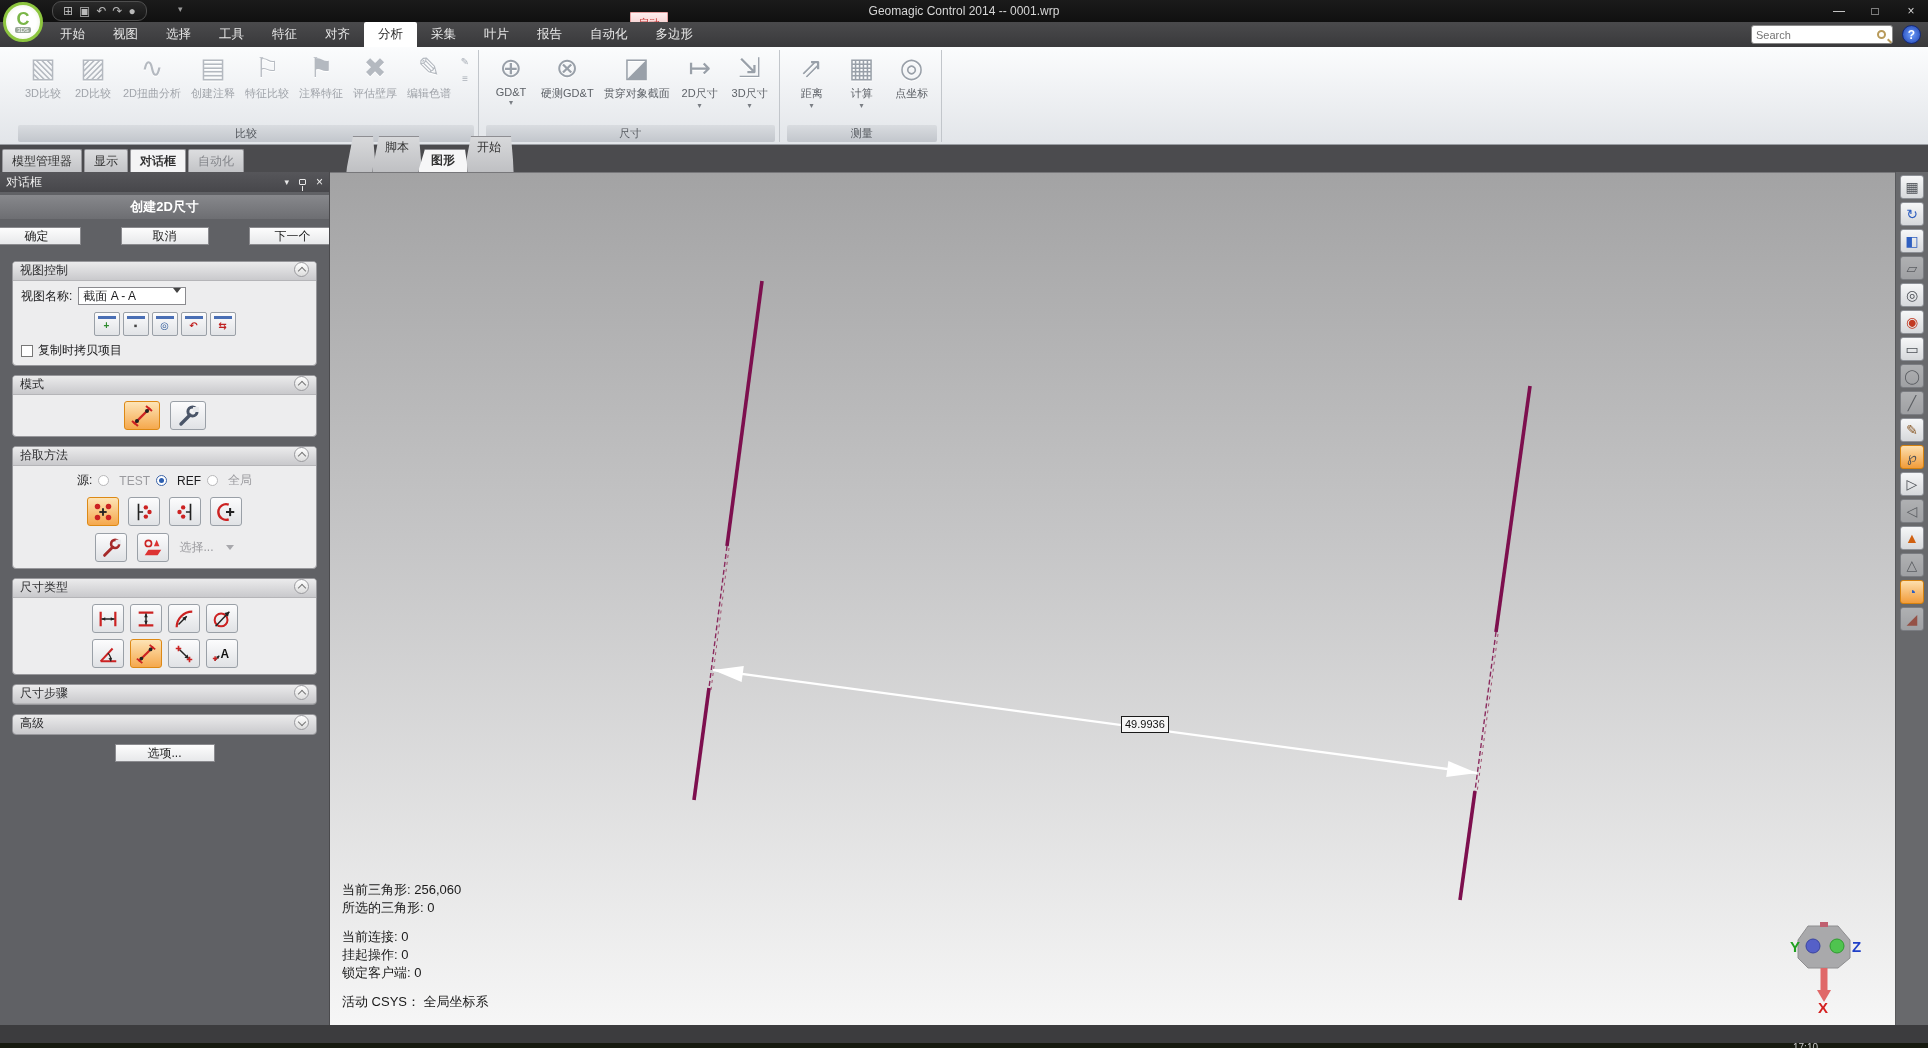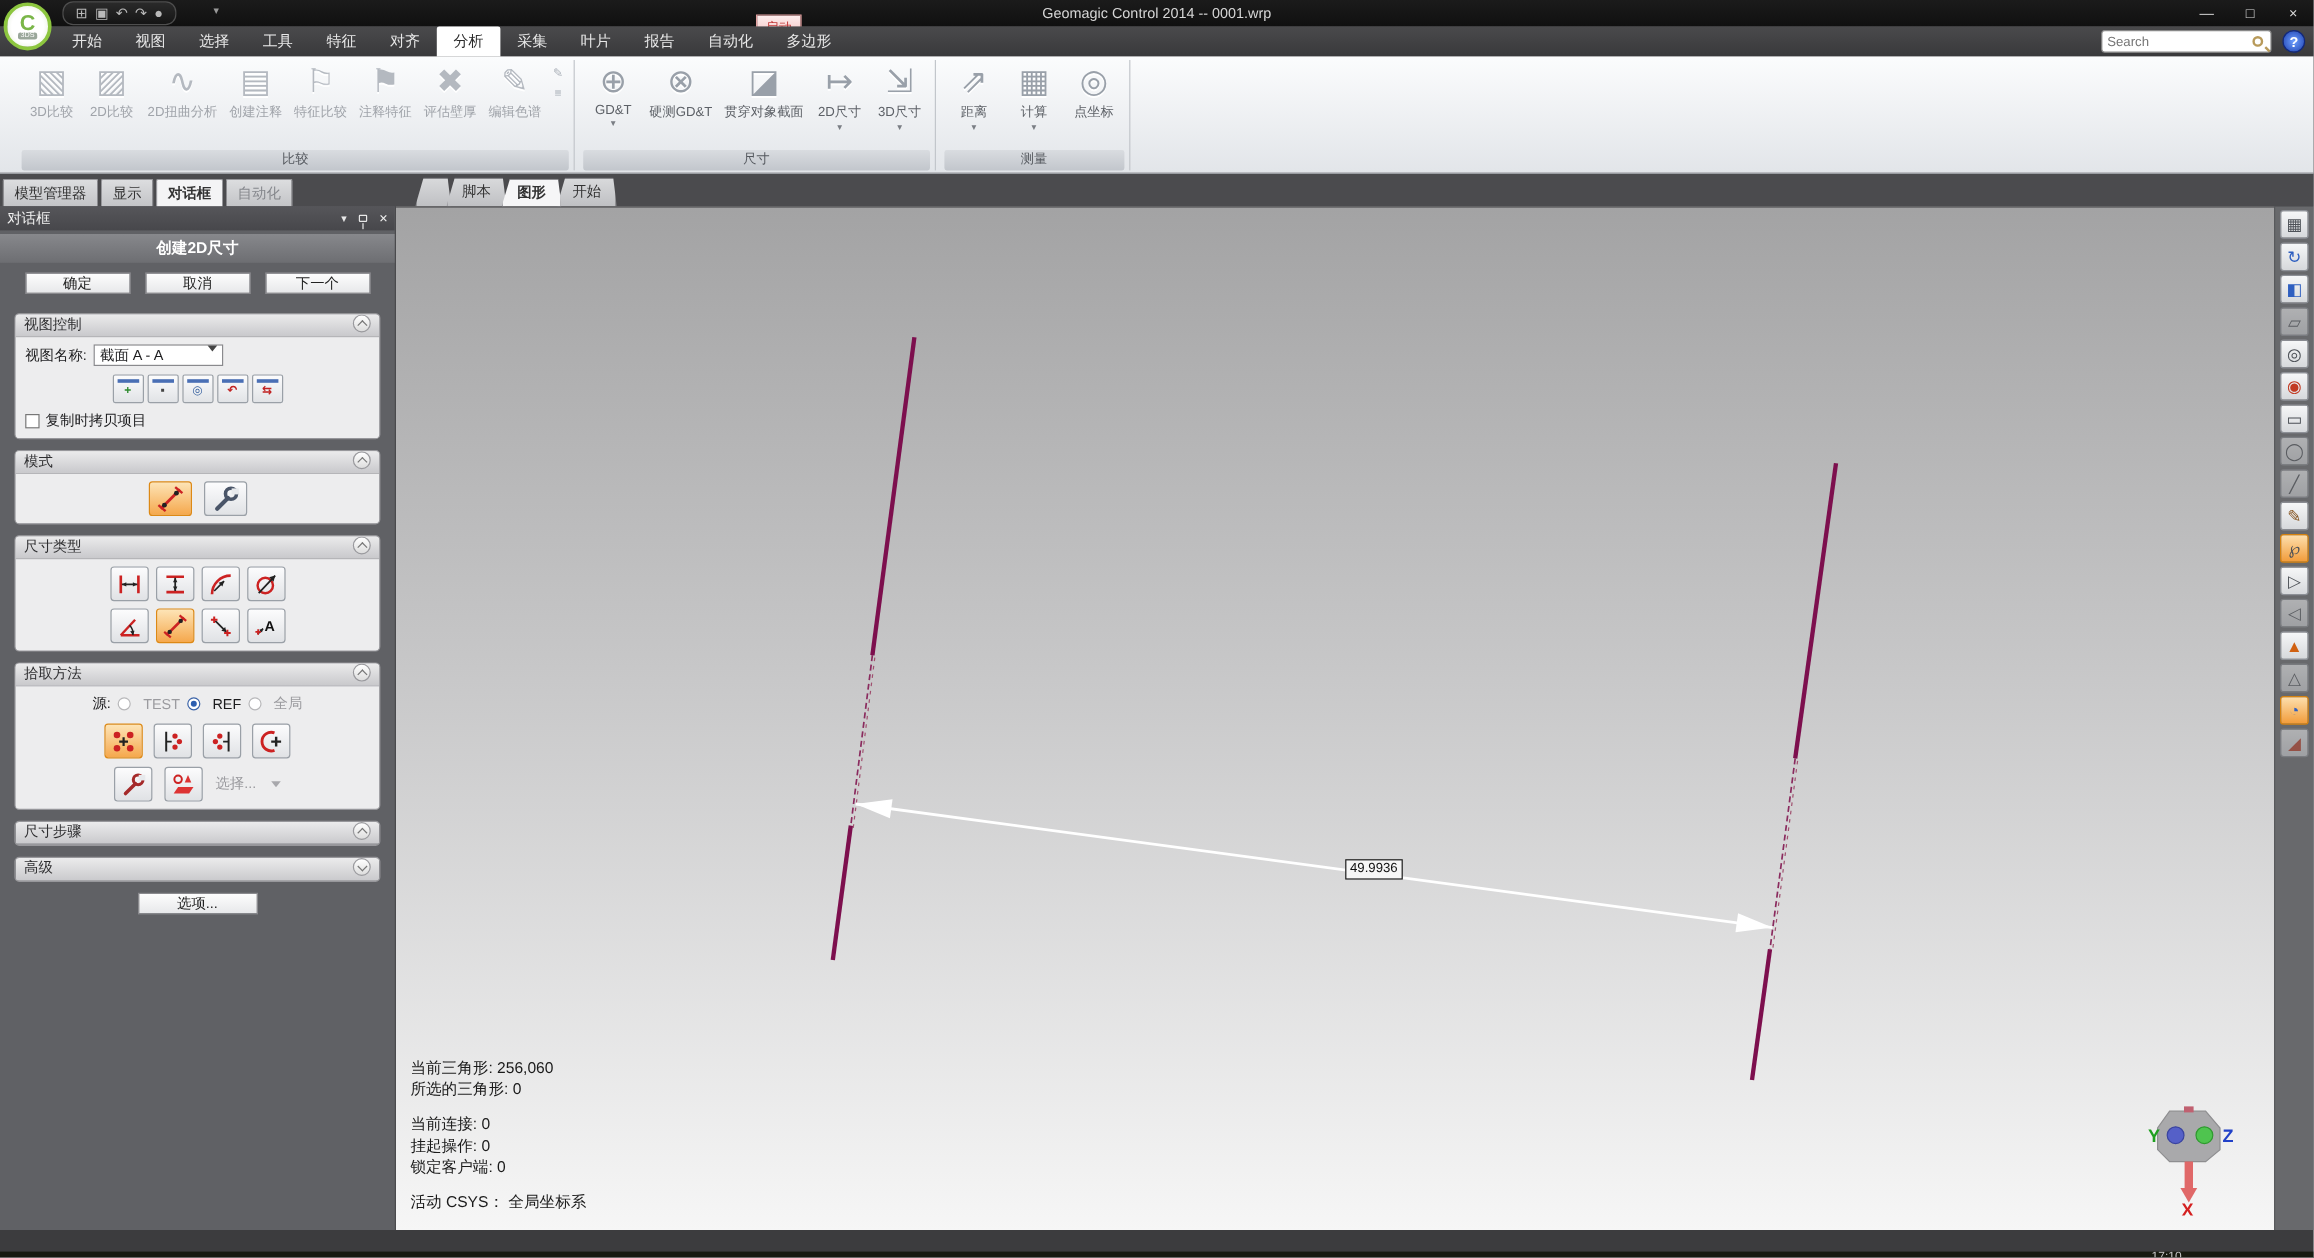--- a/index.html
+++ b/index.html
@@ -44,34 +44,34 @@
   .minicol span{font-size:10px;color:#aab0b8}
   .grp-label{height:17px;margin-top:2px;background:linear-gradient(#d9dce0,#c2c6cc);border-radius:2px;text-align:center;font-size:11px;color:#54585e;line-height:17px}
 
   
   .subbar{position:absolute;left:0;top:145px;width:100%;height:27px;background:#4b4b4e}
   .ptabs{position:absolute;left:2px;bottom:0;display:flex;gap:2px}
   .ptab{height:23px;line-height:22px;padding:0 9px;font-size:12px;color:#333;background:linear-gradient(#dcdddf,#c3c4c7);border:1px solid #97979b;border-bottom:none;border-radius:2px 2px 0 0}
   .ptab.active{background:#f4f4f5;font-weight:bold}
   .ptab.dim{color:#85878c}
   .dtabs{position:absolute;left:346px;bottom:0;display:flex;align-items:flex-end}
-  .dtab{height:24px;line-height:20px;padding:0 12px;font-size:12px;color:#333;background:linear-gradient(#d8d9db,#bfc0c3);border:1px solid #8e8e92;border-bottom:none;clip-path:polygon(7px 0,calc(100% - 3px) 0,100% 100%,0 100%);margin-right:-4px}
+  .dtab{height:36px;line-height:20px;padding:0 12px;font-size:12px;color:#333;background:linear-gradient(#d8d9db,#bfc0c3);border:1px solid #8e8e92;border-bottom:none;clip-path:polygon(7px 0,calc(100% - 3px) 0,100% 100%,0 100%);margin-right:-4px}
   .dtab.stub{width:30px;padding:0}
   .dtab.active{background:#f6f6f7;font-weight:bold;height:23px;z-index:2}
 
   
   .leftpanel{position:absolute;left:0;top:172px;width:330px;bottom:23px;background:#606165;border-right:1px solid #4a4a4d;overflow:hidden}
   .lp-header{height:20px;background:linear-gradient(#56565a,#47474b);color:#f2f2f2;font-size:12px;display:flex;align-items:center;padding:0 6px}
   .lp-hicons{margin-left:auto;display:flex;align-items:center;gap:10px}
   .lp-hicons .ar{color:#e8e8e8;font-size:9px}
   .pin{width:7px;height:6px;border:1px solid #e8e8e8;border-radius:1px;position:relative}
   .pin::after{content:"";position:absolute;left:2px;top:6px;width:1px;height:5px;background:#e8e8e8}
   .lp-x{color:#f0f0f0;font-size:12px;line-height:12px}
   .lp-cmd{height:24px;margin-top:3px;background:linear-gradient(#87888c,#6d6e72);color:#fff;font-size:13px;font-weight:bold;text-align:center;line-height:24px}
-  .lp-btnrow{height:34px;display:flex;align-items:center;justify-content:center;gap:12px}
+  .lp-btnrow{height:34px;display:flex;align-items:center;justify-content:center;gap:40px}
   .btn{min-width:88px;height:18px;background:linear-gradient(#fdfdfd,#e7e8ea);border:1px solid #8a8a8e;font-size:12px;color:#222;text-align:center;line-height:16px}
   .lp-scroll{padding:8px 12px 0}
   .sec{border:1px solid #97979b;border-radius:4px;background:#ededee;margin-bottom:9px;overflow:hidden}
   .sec-h{height:19px;background:linear-gradient(#ebebec,#c9c9cc);border-bottom:1px solid #b5b5b8;display:flex;align-items:flex-start;padding:0 7px;font-size:12px;color:#2e2e30}
   .chevc{margin-left:auto;width:15px;height:15px;border:1px solid #9a9a9e;border-radius:50%;display:flex;align-items:center;justify-content:center;background:linear-gradient(#fff,#ddd)}
   .chev{width:6px;height:6px;border-right:1.5px solid #777;border-bottom:1.5px solid #777;transform:rotate(-135deg);margin-top:3px}
   .chev.down{transform:rotate(45deg);margin-top:-2px}
   .sec-b{padding:6px 8px}
   .row{display:flex;align-items:center;font-size:12px;color:#1c1c1e}
   .combo{margin-left:6px;width:108px;height:18px;background:#fff;border:1px solid #8a8a8e;display:flex;align-items:flex-start;padding:0 4px;font-size:12px}
@@ -363,99 +363,20 @@
               <line x1="5" y1="20" x2="14" y2="11" stroke="#4a5568" stroke-width="3.4" stroke-linecap="round"></line>
               <circle cx="16.5" cy="7.5" r="4.6" fill="none" stroke="#4a5568" stroke-width="3"></circle>
               <rect x="17" y="3" width="6" height="5" fill="#e7e9ec"></rect>
             </svg>
           </div>
         </div>
       </div>
 
       <div class="sec">
         <div class="sec-h">
-          <span>尺寸类型</span>
-          <span class="chevc">
-              <span class="chev"></span>
-            </span>
-        </div>
-        <div class="sec-b tgrid">
-          <div class="tbtn">
-            <svg width="22" height="22" viewBox="0 0 24 24">
-              <line x1="4" y1="4" x2="4" y2="20" stroke="#c22" stroke-width="2.4"></line>
-                <line x1="20" y1="4" x2="20" y2="20" stroke="#c22" stroke-width="2.4"></line>
-              <line x1="5" y1="12" x2="19" y2="12" stroke="#222" stroke-width="1.6"></line>
-              <polygon points="5,12 9,10 9,14" fill="#222"></polygon>
-                <polygon points="19,12 15,10 15,14" fill="#222"></polygon>
-            </svg>
-          </div>
-          <div class="tbtn">
-            <svg width="22" height="22" viewBox="0 0 24 24">
-              <line x1="4" y1="5" x2="20" y2="5" stroke="#c22" stroke-width="2.4"></line>
-                <line x1="4" y1="19" x2="20" y2="19" stroke="#c22" stroke-width="2.4"></line>
-              <line x1="12" y1="6" x2="12" y2="18" stroke="#222" stroke-width="1.6"></line>
-              <polygon points="12,6 10,10 14,10" fill="#222"></polygon>
-                <polygon points="12,18 10,14 14,14" fill="#222"></polygon>
-            </svg>
-          </div>
-          <div class="tbtn">
-            <svg width="22" height="22" viewBox="0 0 24 24">
-              <path d="M4 21 A 17 17 0 0 1 21 4" fill="none" stroke="#c22" stroke-width="2.4"></path>
-              <line x1="6" y1="18" x2="15" y2="9" stroke="#222" stroke-width="1.6"></line>
-                <polygon points="15,9 10,10.5 13.5,14" fill="#222"></polygon>
-            </svg>
-          </div>
-          <div class="tbtn">
-            <svg width="22" height="22" viewBox="0 0 24 24">
-              <circle cx="11" cy="13" r="7" fill="none" stroke="#c22" stroke-width="2.2"></circle>
-              <line x1="5" y1="20" x2="20" y2="4" stroke="#222" stroke-width="1.6"></line>
-                <polygon points="20,4 14.5,5.5 18.5,9.5" fill="#222"></polygon>
-            </svg>
-          </div>
-          <div class="tbtn">
-            <svg width="22" height="22" viewBox="0 0 24 24">
-              <line x1="4" y1="20" x2="21" y2="20" stroke="#c22" stroke-width="2.2"></line>
-              <line x1="4" y1="20" x2="17" y2="6" stroke="#c22" stroke-width="2.2"></line>
-              <path d="M15 20 A 11 11 0 0 0 12 11" fill="none" stroke="#222" stroke-width="1.4"></path>
-              <polygon points="15,20 12.5,16.5 16.5,16" fill="#222"></polygon>
-            </svg>
-          </div>
-          <div class="tbtn sel">
-            <svg width="22" height="22" viewBox="0 0 24 24">
-              <line x1="4" y1="20" x2="20" y2="4" stroke="#c22" stroke-width="2.4"></line>
-              <line x1="2" y1="17" x2="8" y2="22" stroke="#c22" stroke-width="2"></line>
-              <line x1="16" y1="2" x2="22" y2="7" stroke="#c22" stroke-width="2"></line>
-              <circle cx="7" cy="17" r="2" fill="#222"></circle>
-                <circle cx="17" cy="7" r="2" fill="#222"></circle>
-            </svg>
-          </div>
-          <div class="tbtn">
-            <svg width="22" height="22" viewBox="0 0 24 24">
-              <line x1="7" y1="7" x2="17" y2="17" stroke="#222" stroke-width="1.6"></line>
-                <polygon points="17,17 12.5,16 16,12.5" fill="#222"></polygon>
-              <line x1="3" y1="6" x2="9" y2="6" stroke="#c22" stroke-width="1.8"></line>
-                <line x1="6" y1="3" x2="6" y2="9" stroke="#c22" stroke-width="1.8"></line>
-              <line x1="15" y1="18" x2="21" y2="18" stroke="#c22" stroke-width="1.8"></line>
-                <line x1="18" y1="15" x2="18" y2="21" stroke="#c22" stroke-width="1.8"></line>
-            </svg>
-          </div>
-          <div class="tbtn">
-            <svg width="22" height="22" viewBox="0 0 24 24">
-              <text x="15" y="16" font-size="13" font-weight="bold" fill="#111" text-anchor="middle">A</text>
-              <line x1="4" y1="19" x2="9" y2="14" stroke="#222" stroke-width="1.5"></line>
-                <polygon points="9,14 5.5,15 8,17.5" fill="#222"></polygon>
-              <line x1="2" y1="17" x2="7" y2="17" stroke="#c22" stroke-width="1.6"></line>
-                <line x1="4.5" y1="14.5" x2="4.5" y2="19.5" stroke="#c22" stroke-width="1.6"></line>
-            </svg>
-          </div>
-        </div>
-      </div>
-
-      <div class="sec">
-        <div class="sec-h">
           <span>拾取方法</span>
           <span class="chevc">
               <span class="chev"></span>
             </span>
         </div>
         <div class="sec-b">
           <div class="row" style="justify-content:center;gap:6px">
             <span>源:</span>
             <span class="rad dis"></span>
               <span class="dtext">TEST</span>
@@ -515,20 +436,99 @@
                 <polygon points="13,10 19,10 16,3" fill="#d33"></polygon>
                 <polygon points="3,20 7,14 21,14 17,20" fill="#d33"></polygon>
               </svg>
             </div>
             <span class="selectlbl">选择...</span>
             <span class="sdd"></span>
           </div>
         </div>
       </div>
 
+      <div class="sec">
+        <div class="sec-h">
+          <span>尺寸类型</span>
+          <span class="chevc">
+              <span class="chev"></span>
+            </span>
+        </div>
+        <div class="sec-b tgrid">
+          <div class="tbtn">
+            <svg width="22" height="22" viewBox="0 0 24 24">
+              <line x1="4" y1="4" x2="4" y2="20" stroke="#c22" stroke-width="2.4"></line>
+                <line x1="20" y1="4" x2="20" y2="20" stroke="#c22" stroke-width="2.4"></line>
+              <line x1="5" y1="12" x2="19" y2="12" stroke="#222" stroke-width="1.6"></line>
+              <polygon points="5,12 9,10 9,14" fill="#222"></polygon>
+                <polygon points="19,12 15,10 15,14" fill="#222"></polygon>
+            </svg>
+          </div>
+          <div class="tbtn">
+            <svg width="22" height="22" viewBox="0 0 24 24">
+              <line x1="4" y1="5" x2="20" y2="5" stroke="#c22" stroke-width="2.4"></line>
+                <line x1="4" y1="19" x2="20" y2="19" stroke="#c22" stroke-width="2.4"></line>
+              <line x1="12" y1="6" x2="12" y2="18" stroke="#222" stroke-width="1.6"></line>
+              <polygon points="12,6 10,10 14,10" fill="#222"></polygon>
+                <polygon points="12,18 10,14 14,14" fill="#222"></polygon>
+            </svg>
+          </div>
+          <div class="tbtn">
+            <svg width="22" height="22" viewBox="0 0 24 24">
+              <path d="M4 21 A 17 17 0 0 1 21 4" fill="none" stroke="#c22" stroke-width="2.4"></path>
+              <line x1="6" y1="18" x2="15" y2="9" stroke="#222" stroke-width="1.6"></line>
+                <polygon points="15,9 10,10.5 13.5,14" fill="#222"></polygon>
+            </svg>
+          </div>
+          <div class="tbtn">
+            <svg width="22" height="22" viewBox="0 0 24 24">
+              <circle cx="11" cy="13" r="7" fill="none" stroke="#c22" stroke-width="2.2"></circle>
+              <line x1="5" y1="20" x2="20" y2="4" stroke="#222" stroke-width="1.6"></line>
+                <polygon points="20,4 14.5,5.5 18.5,9.5" fill="#222"></polygon>
+            </svg>
+          </div>
+          <div class="tbtn">
+            <svg width="22" height="22" viewBox="0 0 24 24">
+              <line x1="4" y1="20" x2="21" y2="20" stroke="#c22" stroke-width="2.2"></line>
+              <line x1="4" y1="20" x2="17" y2="6" stroke="#c22" stroke-width="2.2"></line>
+              <path d="M15 20 A 11 11 0 0 0 12 11" fill="none" stroke="#222" stroke-width="1.4"></path>
+              <polygon points="15,20 12.5,16.5 16.5,16" fill="#222"></polygon>
+            </svg>
+          </div>
+          <div class="tbtn sel">
+            <svg width="22" height="22" viewBox="0 0 24 24">
+              <line x1="4" y1="20" x2="20" y2="4" stroke="#c22" stroke-width="2.4"></line>
+              <line x1="2" y1="17" x2="8" y2="22" stroke="#c22" stroke-width="2"></line>
+              <line x1="16" y1="2" x2="22" y2="7" stroke="#c22" stroke-width="2"></line>
+              <circle cx="7" cy="17" r="2" fill="#222"></circle>
+                <circle cx="17" cy="7" r="2" fill="#222"></circle>
+            </svg>
+          </div>
+          <div class="tbtn">
+            <svg width="22" height="22" viewBox="0 0 24 24">
+              <line x1="7" y1="7" x2="17" y2="17" stroke="#222" stroke-width="1.6"></line>
+                <polygon points="17,17 12.5,16 16,12.5" fill="#222"></polygon>
+              <line x1="3" y1="6" x2="9" y2="6" stroke="#c22" stroke-width="1.8"></line>
+                <line x1="6" y1="3" x2="6" y2="9" stroke="#c22" stroke-width="1.8"></line>
+              <line x1="15" y1="18" x2="21" y2="18" stroke="#c22" stroke-width="1.8"></line>
+                <line x1="18" y1="15" x2="18" y2="21" stroke="#c22" stroke-width="1.8"></line>
+            </svg>
+          </div>
+          <div class="tbtn">
+            <svg width="22" height="22" viewBox="0 0 24 24">
+              <text x="15" y="16" font-size="13" font-weight="bold" fill="#111" text-anchor="middle">A</text>
+              <line x1="4" y1="19" x2="9" y2="14" stroke="#222" stroke-width="1.5"></line>
+                <polygon points="9,14 5.5,15 8,17.5" fill="#222"></polygon>
+              <line x1="2" y1="17" x2="7" y2="17" stroke="#c22" stroke-width="1.6"></line>
+                <line x1="4.5" y1="14.5" x2="4.5" y2="19.5" stroke="#c22" stroke-width="1.6"></line>
+            </svg>
+          </div>
+        </div>
+      </div>
+
       <div class="sec steps">
         <div class="sec-h">
           <span>尺寸步骤</span>
           <span class="chevc">
               <span class="chev"></span>
             </span>
         </div>
       </div>
 
       <div class="sec">

